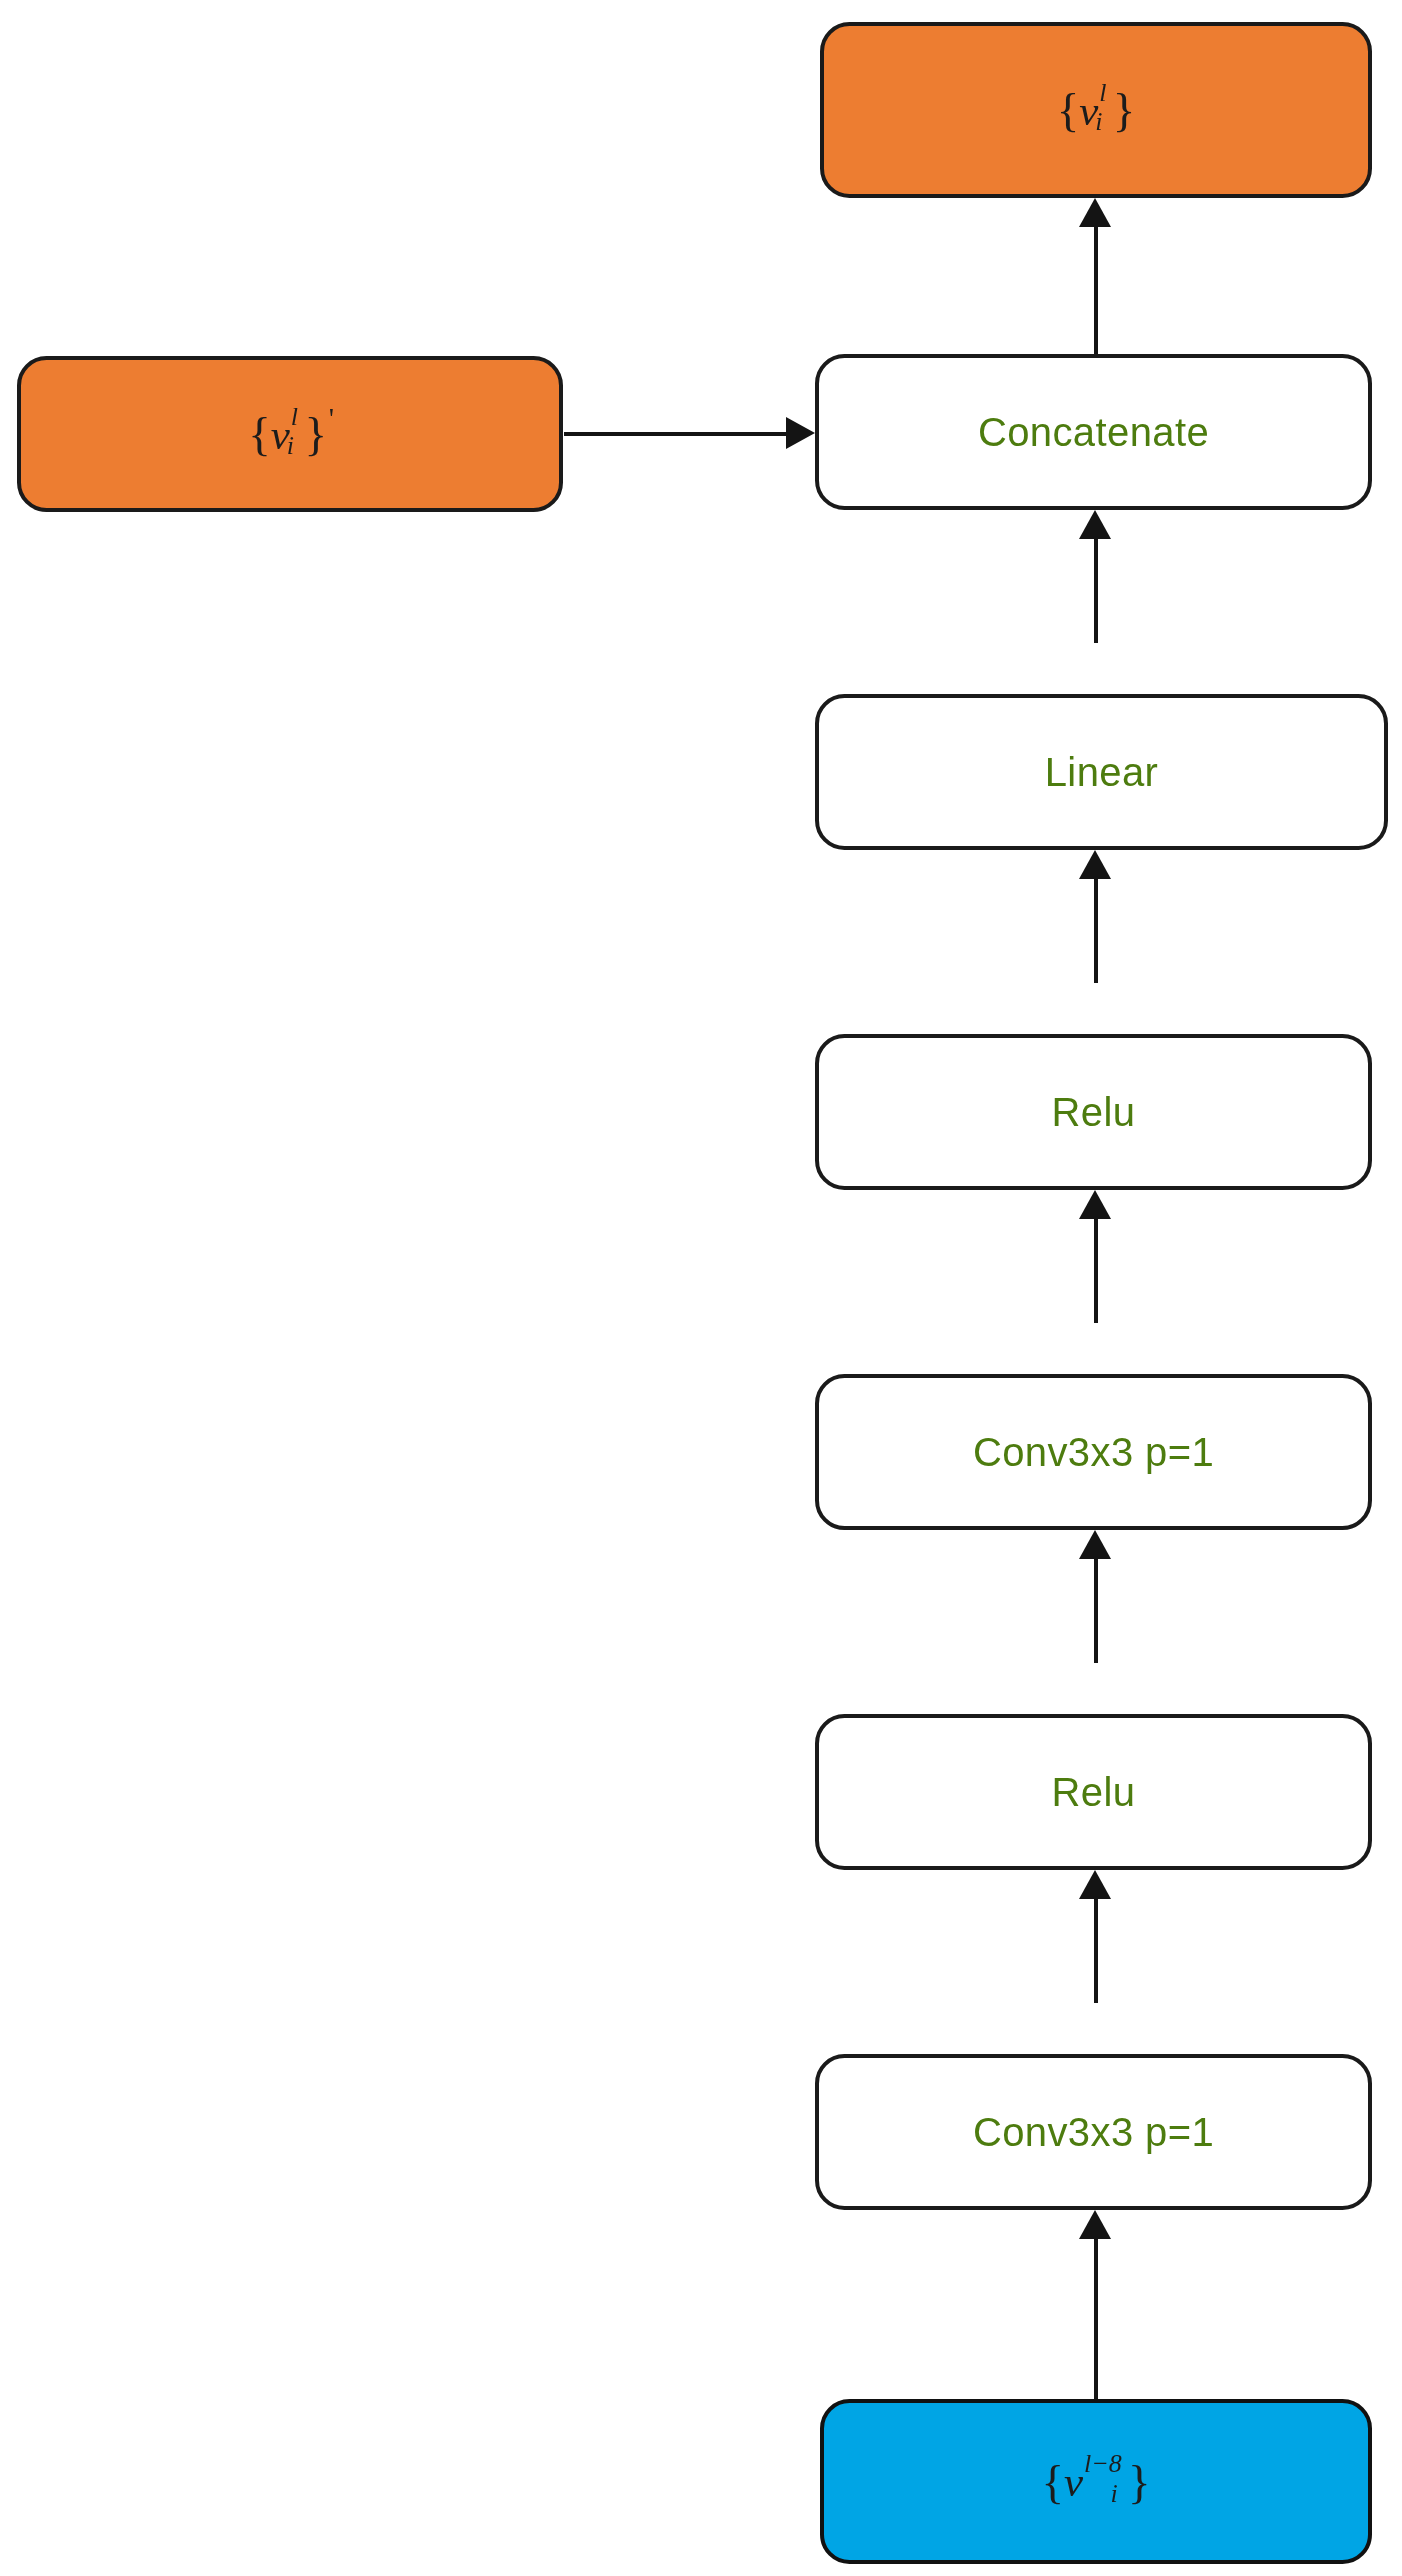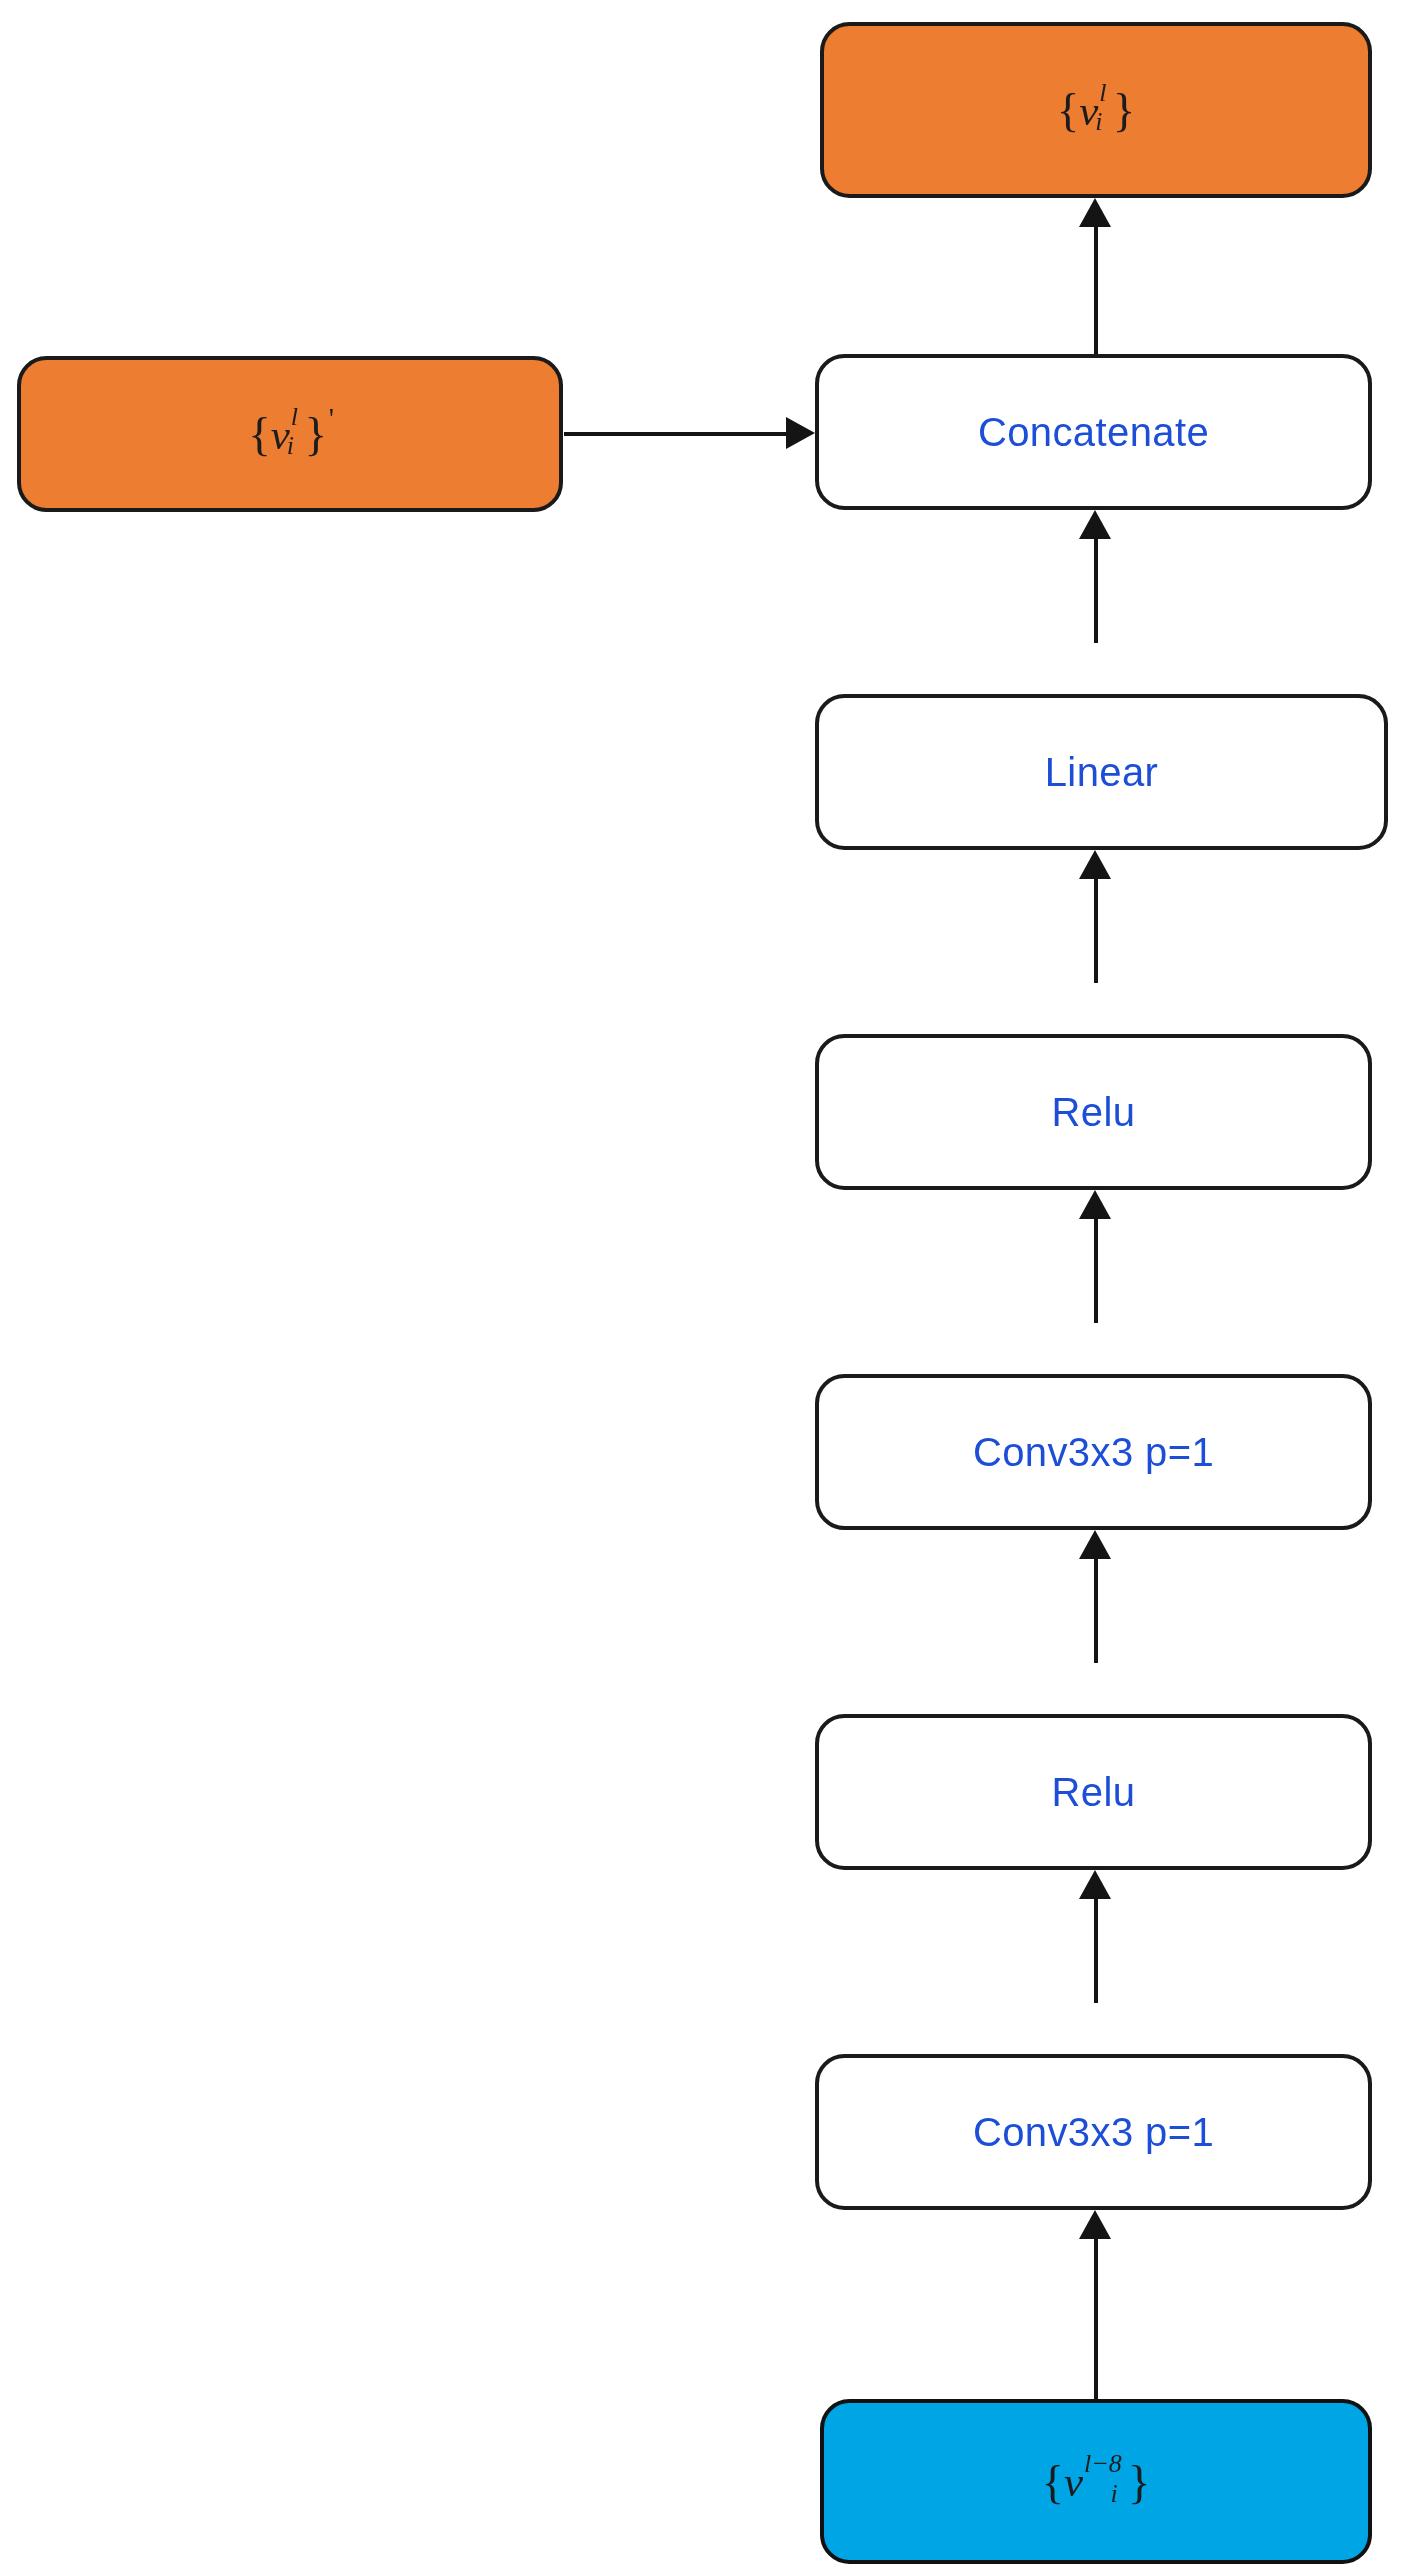--- a/index.html
+++ b/index.html
@@ -23,21 +23,21 @@
     border: 4.3px solid #1a1a1a;
     border-radius: 29.5px;
     display: flex;
     align-items: center;
     justify-content: center;
     background: #ffffff;
   }
   .node .label {
     font-family: "Liberation Sans", sans-serif;
     font-size: 40px;
-    color: #1d4ed8;
+    color: #4d7c0f;
     letter-spacing: 0.4px;
     line-height: 1;
     white-space: nowrap;
   }
   .node.orange {
     background: #ED7D31;
     border-color: #1a1a1a;
   }
   .node.blue {
     background: #00A5E5;

